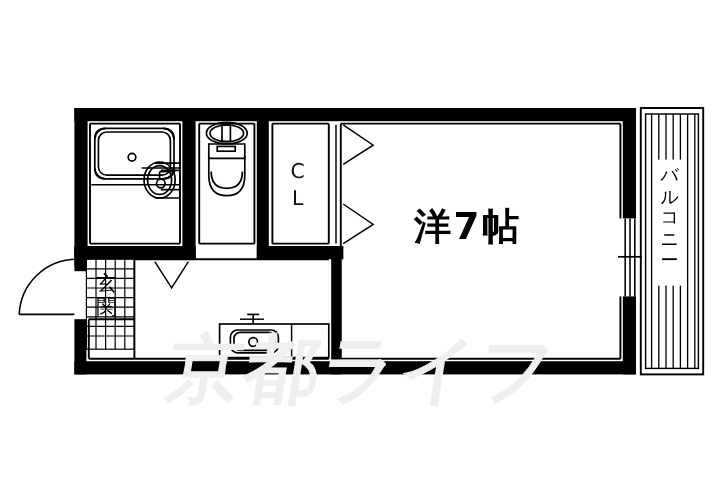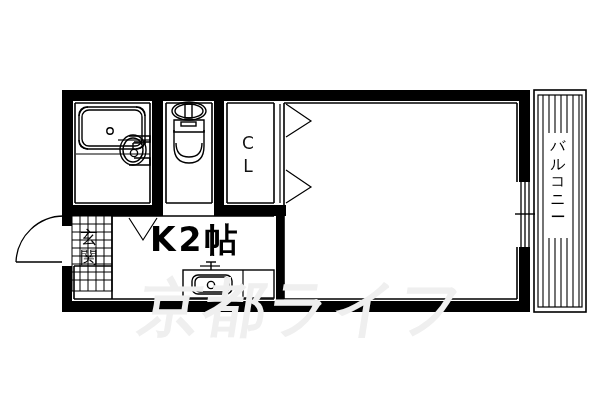--- a/index.html
+++ b/index.html
@@ -199,22 +199,22 @@
 
     <g stroke="#000000" stroke-width="1.3" fill="none">
       <path d="M521 182 L521 247"></path>
       <path d="M525 182 L525 247"></path>
       <path d="M529 182 L529 247"></path>
       <path d="M515 214 L535 214" stroke-width="1.4"></path>
     </g>
 
   </svg>
 
-
-  <div class="lbl" id="label-kitchen">K2帖</div>
+  <div class="lbl" id="label-yoshitsu">洋7帖</div>
+
 
   <div class="lbl" id="label-genkan">
     <div>玄</div>
     <div>関</div>
   </div>
 
   <div class="lbl" id="label-balcony">
     <div>バ</div>
     <div>ル</div>
     <div>コ</div>

